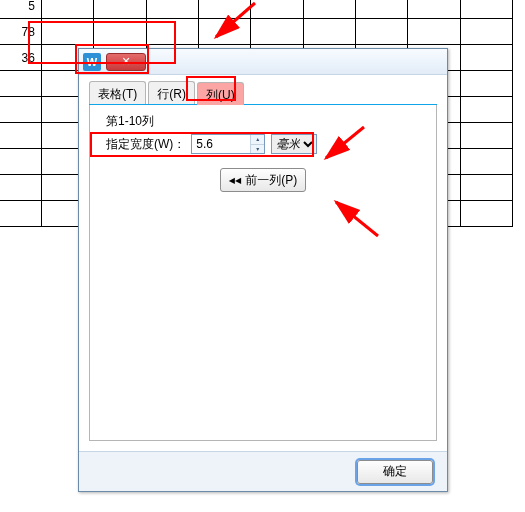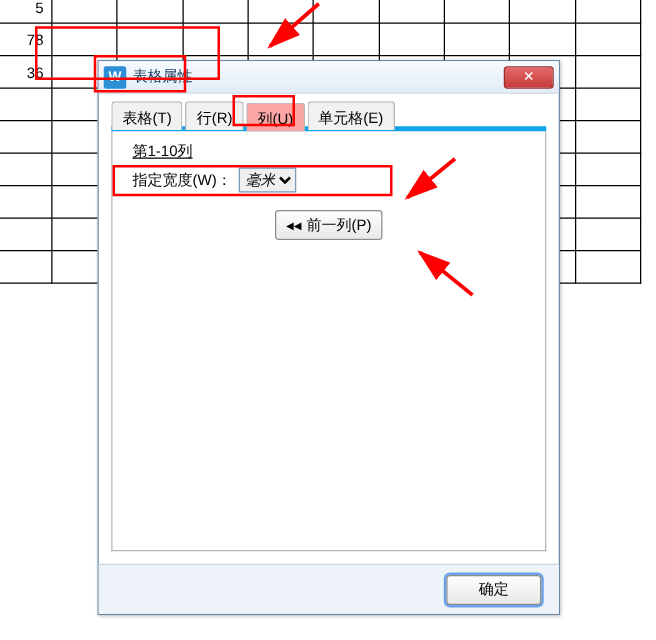--- a/index.html
+++ b/index.html
@@ -74,21 +74,21 @@
     cursor: pointer;
   }
   .body {
     flex: 1;
     padding: 6px 10px 10px 10px;
     position: relative;
   }
   
   .tabs {
     display: flex;
-    border-bottom: 4px solid #0ea5e9;
+    border-bottom: 1px solid #0ea5e9;
     height: 24px;
     position: relative;
   }
   .tab {
     padding: 3px 8px 0 8px;
     border: 1px solid #b5b5b5;
     border-bottom: none;
     background: #f1f1f1;
     margin-right: 2px;
     font-size: 12px;
@@ -102,21 +102,21 @@
     position: relative;
     top: 1px;
   }
   .content {
     border: 1px solid #b5b5b5;
     border-top: none;
     height: 336px;
     padding: 8px 10px;
   }
   .group-label { font-size: 12px; margin-bottom: 2px; }
-  .range-label { font-size: 12px; margin-left: 6px; margin-bottom: 4px; text-decoration: underline;}
+  .range-label { font-size: 12px; margin-left: 6px; margin-bottom: 4px; }
   .width-row {
     display: flex;
     align-items: center;
     gap: 6px;
     margin-left: 6px;
   }
   .width-row label { font-size: 12px; }
   .spin {
     display: inline-flex;
     border: 1px solid #7a9bbd;
@@ -317,37 +317,42 @@
         <td></td>
         <td></td>
         <td></td>
       </tr>
   </tbody>
 </table>
 
 <div class="dialog">
   <div class="titlebar">
     <span class="app-icon">W</span>
-    <span class="title-text">表格属性</span>
     <span class="close-btn">
         <span>✕</span>
       </span>
   </div>
 
   <div class="body">
     <div class="tabs">
       <div class="tab"><span>表格(T)</span></div>
       <div class="tab"><span>行(R)</span></div>
       <div class="tab active"><span>列(U)</span></div>
-      <div class="tab"><span>单元格(E)</span></div>
     </div>
     <div class="content">
       <div class="range-label">第1-10列</div>
       <div class="width-row">
         <label>指定宽度(W)：</label>
+        <span class="spin">
+          <input value="5.6" style="">
+          <span class="arrows">
+            <div>▴</div>
+            <div>▾</div>
+          </span>
+        </span>
         <select class="unit">
           <option>毫米</option>
         </select>
       </div>
       <div class="nav-row">
         <span class="nav-btn">
           <span style="font-size:8px;">◀◀</span>
           <span>前一列(P)</span>
         </span>
       </div>

